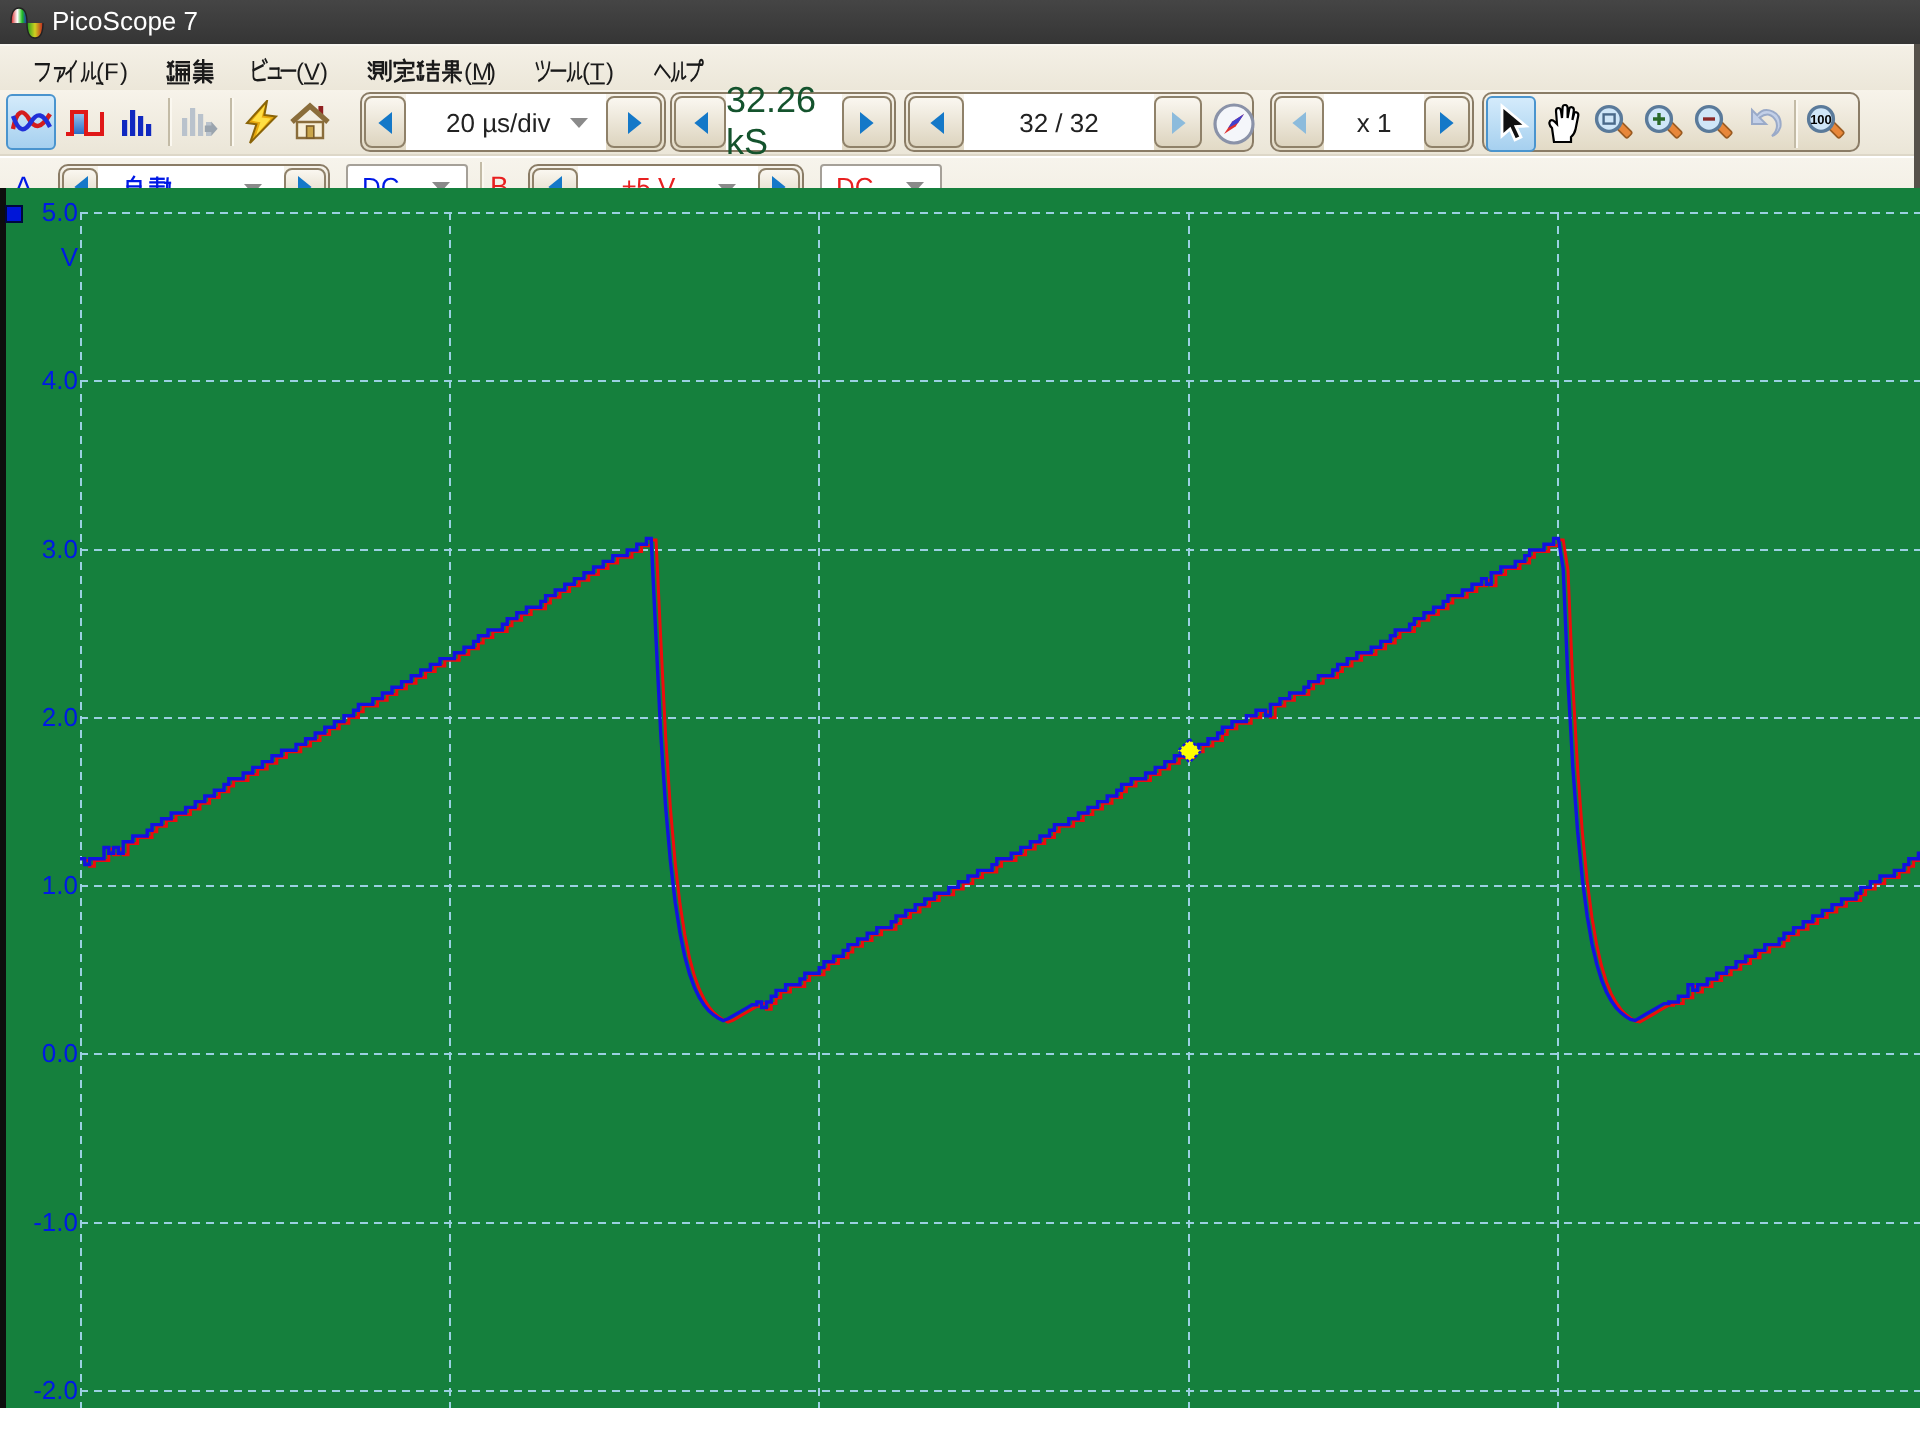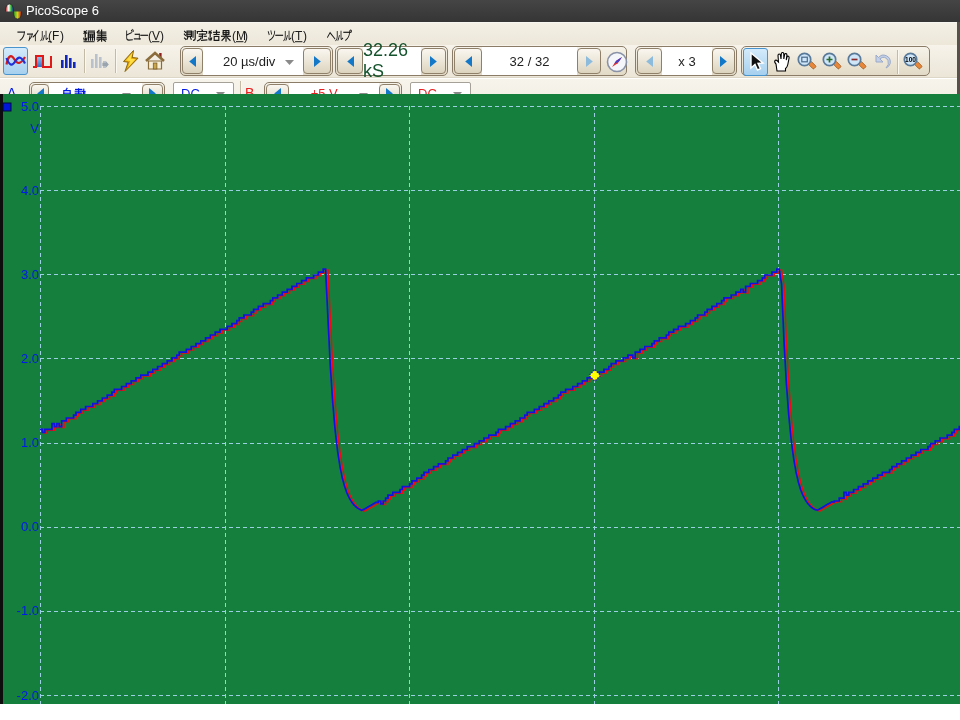--- a/index.html
+++ b/index.html
@@ -33,21 +33,21 @@
         <linearGradient id="tg2" x1="0" y1="0" x2="1" y2="0">
           <stop offset="0" stop-color="#20a020"></stop>
           <stop offset="0.5" stop-color="#d0d020"></stop>
           <stop offset="1" stop-color="#c02020"></stop>
         </linearGradient>
       </defs>
       <path d="M0.5,8.5 Q0.5,1 4.5,1 Q8.5,1 8.5,8.5 Z" fill="url(#tg1)"></path>
       <path d="M8.5,8.5 Q8.5,16 12.5,16 Q16.5,16 16.5,8.5 Z" fill="url(#tg2)"></path>
       <path d="M0.5,8.5 Q0.5,1 4.5,1 Q8.5,1 8.5,8.5 Q8.5,16 12.5,16 Q16.5,16 16.5,8.5" fill="none" stroke="#222" stroke-width="0.7"></path>
     </svg>
-    <span class="t">PicoScope 6</span>
+    <span class="t">PicoScope 7</span>
   </div>
 <div id="menubar">
     <svg width="960" height="22" style="position:absolute;left:0;top:0" font-family="Liberation Sans, sans-serif">
       <g transform="translate(17.0,6.5) scale(0.700,1.000)" fill="none" stroke="#1a1a1a" stroke-width="1.20" stroke-linecap="square">
         <path d="M1.2,2.6 H10.6"></path>
         <path d="M10.6,2.6 Q10.2,8 4.4,10.8"></path>
       </g>
       <g transform="translate(25.0,6.5) scale(0.700,1.000)" fill="none" stroke="#1a1a1a" stroke-width="1.20" stroke-linecap="square">
         <path d="M3.4,4.6 H10.4"></path>
         <path d="M10.4,4.6 Q10,8 6.4,9.6"></path>
@@ -296,21 +296,21 @@
       </div>
       <div style="position:absolute;left:152px;top:3px"><svg width="24" height="24" viewBox="0 0 24 24">
           <circle cx="12" cy="12" r="9.5" fill="#f4f6fa" stroke="#8a92a8" stroke-width="1.6"></circle>
           <path d="M16.5,7.5 L13,10.5 L11,13 L7.5,16.5 L11,13.5 L13,11 Z" fill="none"></path>
           <path d="M17,7 L11.2,10.8 L7,17 L12.8,13.2 Z" fill="#e03030"></path>
           <path d="M17,7 L11.2,10.8 L9,14 L14,11.5 Z" fill="#4040d0"></path>
         </svg></div>
     </div>
     <div class="grp" style="left:635px;top:1px;width:102px;height:30px">
       <div class="wfield" style="left:26px;right:24px">
-        <span style="font-size:13px;color:#222;margin:0 auto">x 3</span>
+        <span style="font-size:13px;color:#222;margin:0 auto">x 1</span>
       </div>
       <div class="abtn" style="left:1px;width:25px">
         <svg width="11" height="13" viewBox="0 0 11 13">
           <path d="M9,1 L2.2,6.5 L9,12 Z" fill="#8cbbdc"></path>
         </svg>
       </div>
       <div class="abtn" style="right:1px;width:23px">
         <svg width="11" height="13" viewBox="0 0 11 13">
           <path d="M2,1 L8.8,6.5 L2,12 Z" fill="#1478c8"></path>
         </svg>

